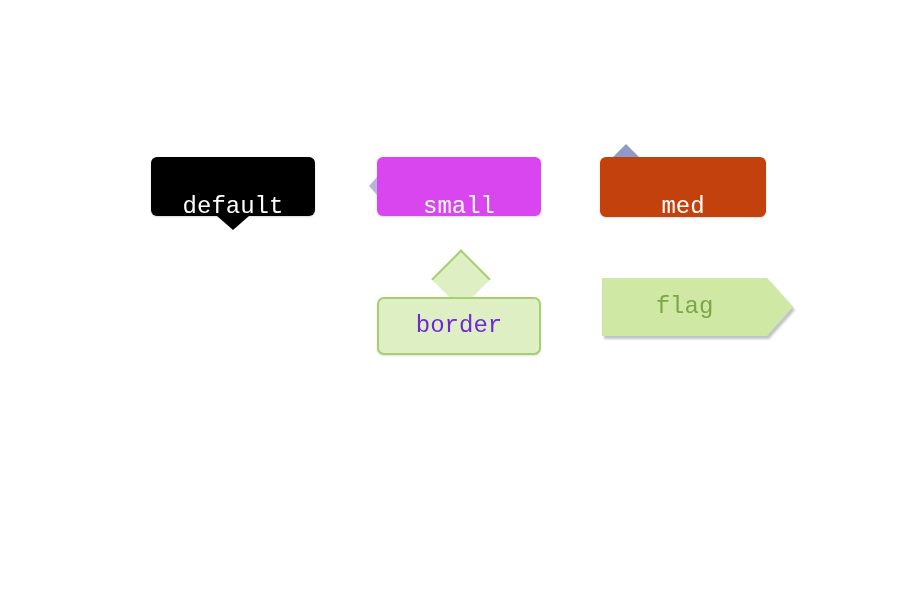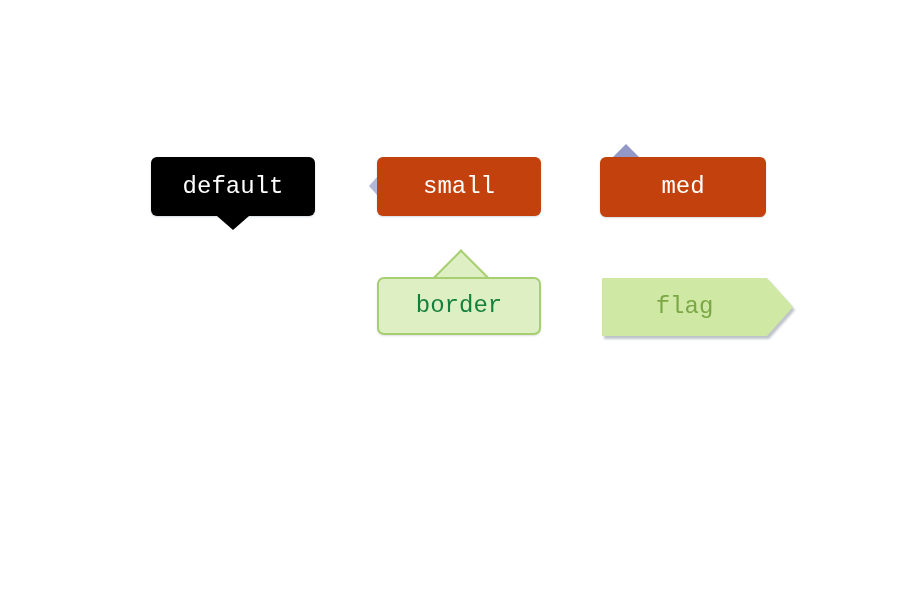--- a/index.html
+++ b/index.html
@@ -17,20 +17,21 @@
   }
   .tip {
     position: absolute;
     font-size: 24px;
     text-align: center;
   }
   .tip .label {
     display: block;
     width: 100%;
     height: 100%;
+    margin-top: 20px;
   }
   .tail {
     position: absolute;
     width: 0;
     height: 0;
   }
 
   
   .tip-default {
     left: 151px; top: 157px;
@@ -45,21 +46,21 @@
     left: 66px; top: 100%;
     border-left: 16px solid transparent;
     border-right: 16px solid transparent;
     border-top: 14px solid #000000;
   }
 
   
   .tip-small {
     left: 377px; top: 157px;
     width: 164px; height: 59px;
-    background: #c2410c;
+    background: #d946ef;
     color: #ffffff;
     border-radius: 6px;
     line-height: 59px;
     box-shadow: 0 1px 2px rgba(120,130,150,0.30);
   }
   .tip-small .tail {
     left: -8px; top: 20px;
     border-top: 9px solid transparent;
     border-bottom: 9px solid transparent;
     border-right: 8px solid #b3b8d9;
@@ -96,21 +97,21 @@
     left: 82px; top: 100%;
     border-left: 27px solid transparent;
     border-right: 27px solid transparent;
     border-top: 19px solid #7680c0;
   }
 
   
   .tip-border {
     left: 377px; top: 277px;
     width: 164px; height: 58px;
-    color: #15803d;
+    color: #6d28d9;
   }
   .tip-border .tail-diamond {
     position: absolute;
     left: 63px; top: -19px;
     width: 40px; height: 40px;
     background: #def0c3;
     border-style: solid;
     border-color: #a7cf72;
     border-width: 2px 0 0 2px;
     transform: rotate(45deg);

